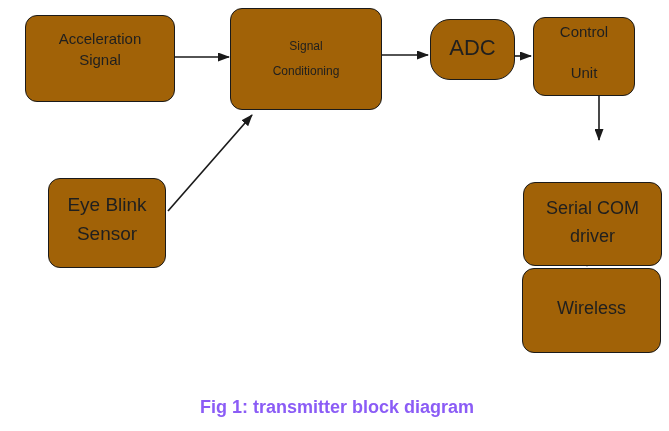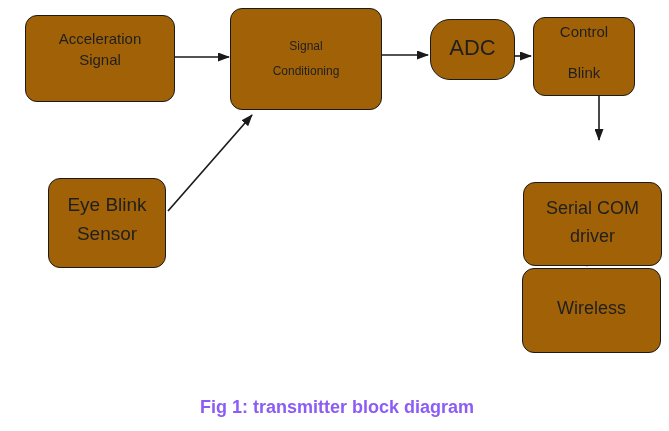--- a/index.html
+++ b/index.html
@@ -78,21 +78,21 @@
     <span>Signal</span>
     <span>Conditioning</span>
   </div>
 
   <div class="box b-adc">
     <span>ADC</span>
   </div>
 
   <div class="box b-control">
     <span>Control</span>
-    <span>Blink</span>
+    <span>Unit</span>
   </div>
 
   <div class="box b-eyeblink">
     <span>Eye Blink</span>
     <span>Sensor</span>
   </div>
 
   <div class="box b-serial">
     <span>Serial COM</span>
     <span>driver</span>

